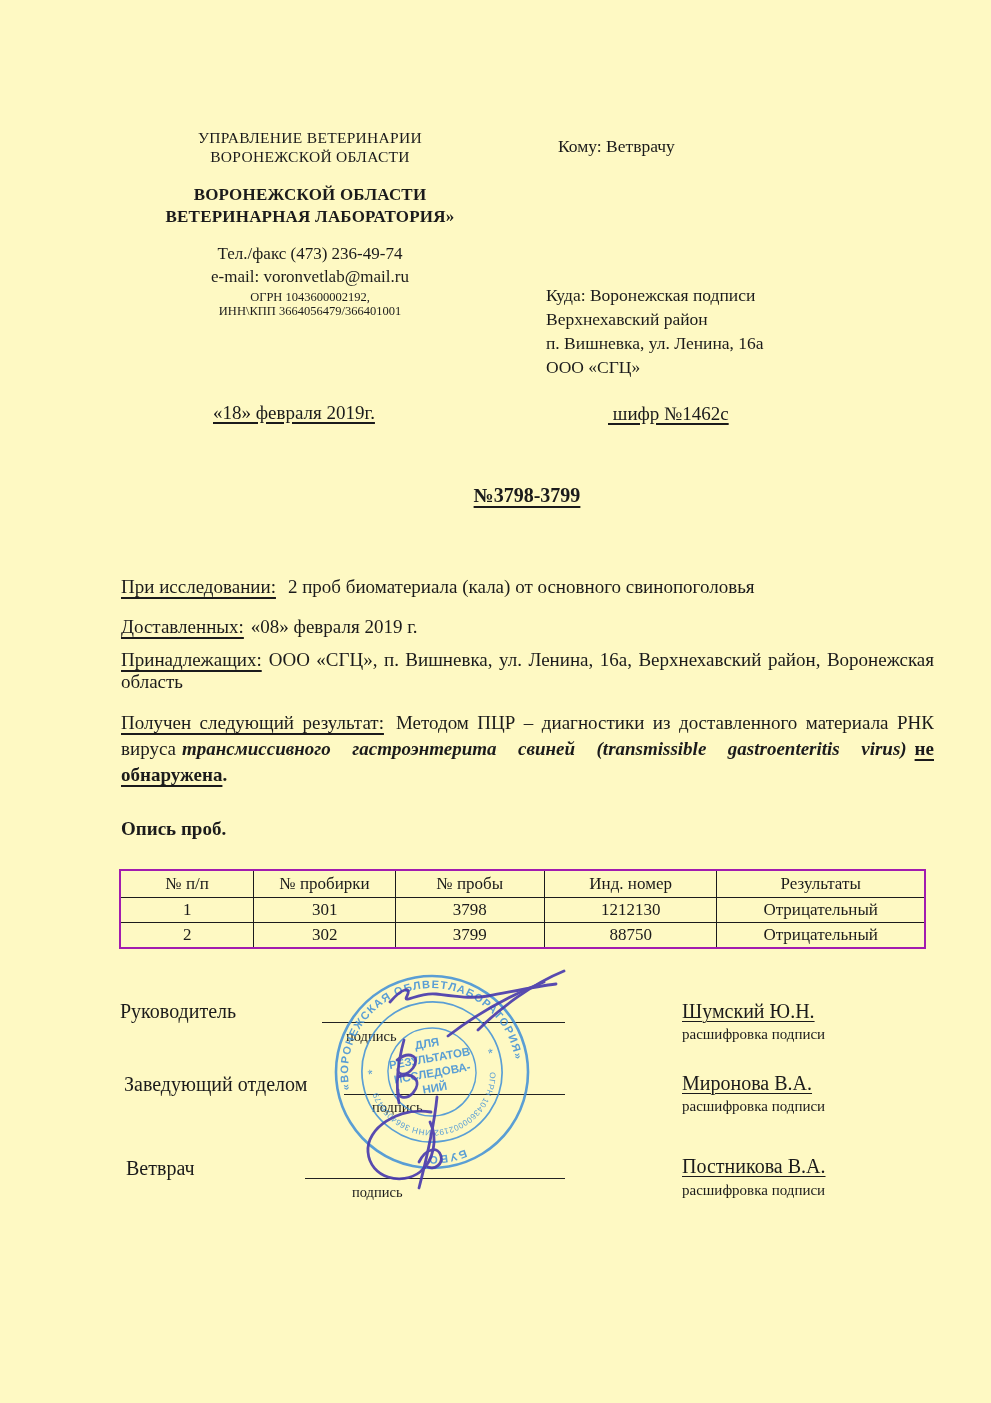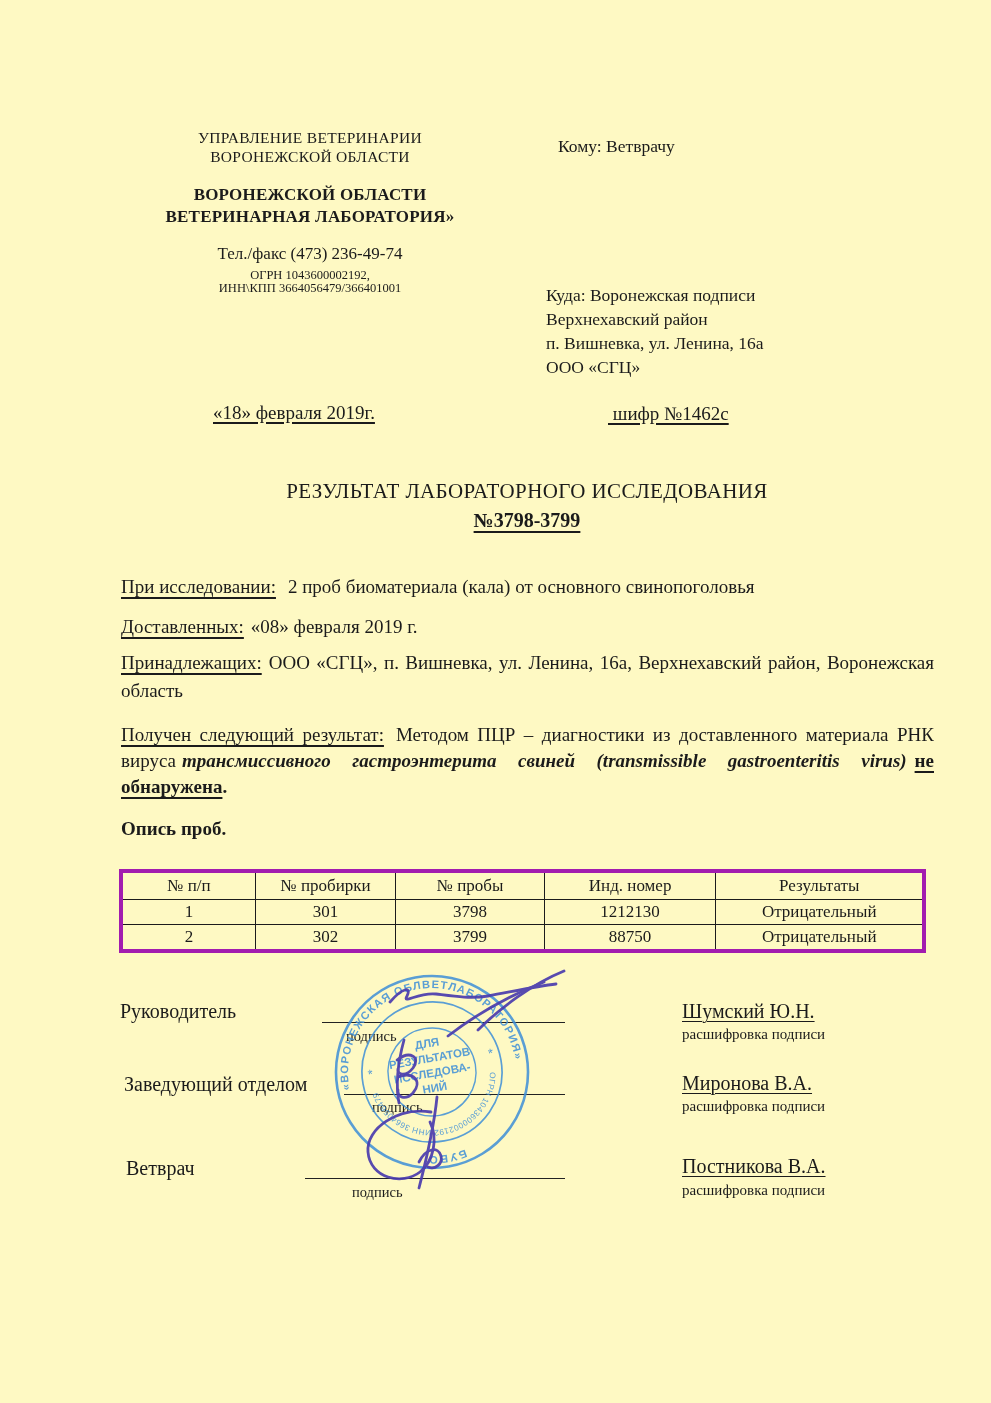--- a/index.html
+++ b/index.html
@@ -33,40 +33,40 @@
   .title-h{font-size:21px;letter-spacing:.4px;}
   .title-n{font-size:20px;font-weight:bold;margin-top:5px;
            text-decoration:underline;text-decoration-thickness:2px;text-underline-offset:4px;
            display:inline-block;}
 
   
   .body-block{left:121px;top:573px;width:813px;font-size:19px;}
   .body-block p{margin:0;}
   .p1{line-height:27px;margin-bottom:13px !important;}
   .p2{line-height:27px;margin-bottom:9px !important;}
-  .p3{line-height:28px;margin-bottom:17px !important;text-align:justify;}
+  .p3{line-height:22px;margin-bottom:17px !important;text-align:justify;}
   .p4{line-height:26px;text-align:justify;}
   .lbl{text-decoration:underline;text-decoration-thickness:1.5px;text-underline-offset:4px;}
   .gap1{margin-right:12px;}
   .gap2{margin-right:7px;}
   .res-it{font-weight:bold;font-style:italic;margin-left:6px;}
   .res-neg{font-weight:bold;margin-left:8px;
            text-decoration:underline;text-decoration-thickness:2px;text-underline-offset:4px;}
   .res-dot{font-weight:bold;}
 
   
   .tbl-caption{left:121px;top:818px;font-size:19px;font-weight:bold;}
   .samples{left:119px;top:869px;width:807px;border-collapse:collapse;
            font-size:17px;table-layout:fixed;}
   .samples th,.samples td{border:1.6px solid #1c1c1c;text-align:center;
            font-weight:normal;padding:1px 2px;height:22px;}
   .samples th{height:24px;}
   .samples .c0{width:16.5%;} .samples .c1{width:17.5%;} .samples .c2{width:18.5%;}
   .samples .c3{width:21.5%;} .samples .c4{width:26%;}
-  .samples{border:4px solid #a21caf;}
+  .samples{border:2px solid #a21caf;}
 
   
   .sig-role{font-size:20px;}
   .sig-line{border-bottom:1.6px solid #222;height:0;}
   .sig-caption{font-size:14.5px;}
   .sig-name{font-size:20px;text-decoration:underline;text-decoration-thickness:1.4px;text-underline-offset:3px;}
   .sig-sub{font-size:15px;}
 
   .footer{left:36px;top:1214px;width:955px;text-align:center;font-size:17px;}
 
@@ -82,37 +82,37 @@
     <div class="lh-auth">УПРАВЛЕНИЕ ВЕТЕРИНАРИИ</div>
     <div class="lh-auth">ВОРОНЕЖСКОЙ ОБЛАСТИ</div>
     <div class="lh-org">
       <div>ВОРОНЕЖСКОЙ ОБЛАСТИ</div>
       <div></div>
 
       <div>ВЕТЕРИНАРНАЯ ЛАБОРАТОРИЯ»</div>
     </div>
     <div class="lh-addr">
       <div>Тел./факс  (473) 236-49-74</div>
+      <div>e-mail: voronvetlab@mail.ru</div>
       <div class="lh-fine" style="margin-top:3px;">ОГРН 1043600002192,</div>
       <div class="lh-fine">ИНН\КПП 3664056479/366401001</div>
     </div>
   </div>
   <div class="abs lh-date u">«18» февраля 2019г.</div>
 
   <div class="abs to-line">Кому: Ветврачу</div>
   <div class="abs kuda">
     <div>Куда: Воронежская подписи</div>
     <div>Верхнехавский район</div>
     <div>п. Вишневка, ул. Ленина, 16а</div>
     <div>ООО  «СГЦ»</div>
   </div>
   <div class="abs cipher u"> шифр №1462с</div>
 
   <div class="abs title-block">
-    <div class="title-h">РЕЗУЛЬТАТ ЛАБОРАТОРНОГО ИССЛЕДОВАНИЯ</div>
     <div><span class="title-n">№3798-3799</span></div>
   </div>
 
   <div class="abs body-block">
     <p class="p1"><span class="lbl gap1">При исследовании:</span><span>2 проб биоматериала (кала) от основного свинопоголовья</span></p>
     <p class="p2"><span class="lbl gap2">Доставленных:</span><span>«08» февраля 2019 г.</span></p>
     <p class="p3"><span class="lbl gap2">Принадлежащих:</span><span>ООО «СГЦ», п. Вишневка, ул. Ленина, 16а, Верхнехавский район, Воронежская область</span></p>
     <p class="p4"><span class="lbl gap1">Получен следующий результат:</span><span>Методом ПЦР – диагностики из доставленного материала РНК вируса</span><span class="res-it">трансмиссивного гастроэнтерита свиней (transmissible gastroenteritis virus)</span><span class="res-neg">не обнаружена</span><span class="res-dot">.</span></p>
   </div>
 

